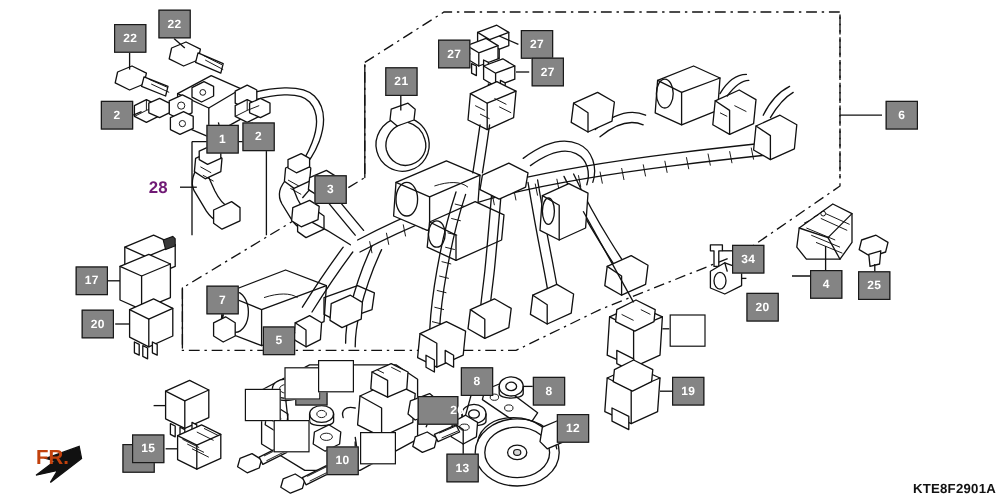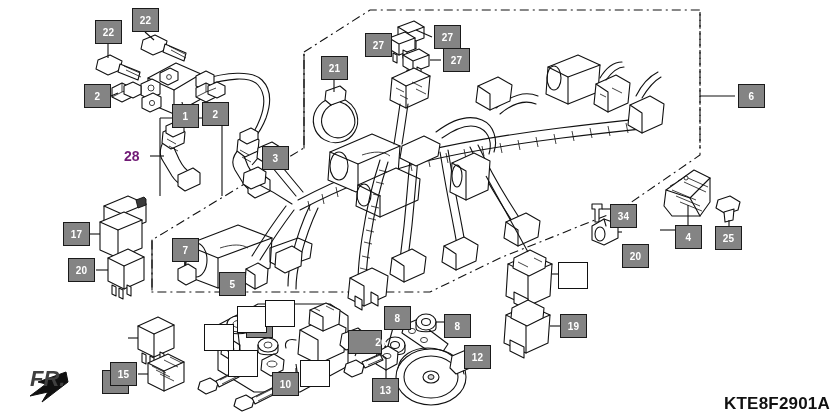--- a/index.html
+++ b/index.html
@@ -9,24 +9,24 @@
   #art{position:absolute;left:0;top:0;width:840px;height:420px;}
 
   .lbl{position:absolute;box-sizing:border-box;
        background:#848484;border:1.4px solid #1a1a1a;color:#ffffff;
        font-size:10px;font-weight:700;letter-spacing:.3px;
        display:flex;align-items:center;justify-content:center;
        width:27px;height:24px;z-index:40;}
   .lbl.blank{background:#ffffff;border:1.6px solid #121212;color:#121212;
              width:30px;height:27px;}
   .plain{position:absolute;color:#701a75;font-size:14px;font-weight:700;z-index:40;}
-  .code{position:absolute;right:10px;bottom:6px;font-size:17px;
+  .code{position:absolute;right:10px;bottom:6px;font-size:11px;
         font-weight:700;color:#111;letter-spacing:.2px;z-index:45;}
-  .fr{position:absolute;left:30px;bottom:28px;font-size:22px;font-weight:800;
-      font-style:italic;color:#404040;z-index:45;}
+  .fr{position:absolute;left:30px;bottom:28px;font-size:17px;font-weight:800;
+      color:#c2410c;z-index:45;}
 </style>
 </head>
 <body>
 
 <div id="stage">
 
   <svg id="art" viewBox="0 0 840 420" xmlns="http://www.w3.org/2000/svg">
     <defs>
       <style>
         .o{fill:none;stroke:#111;stroke-width:1.1;stroke-linejoin:round;stroke-linecap:round;}

